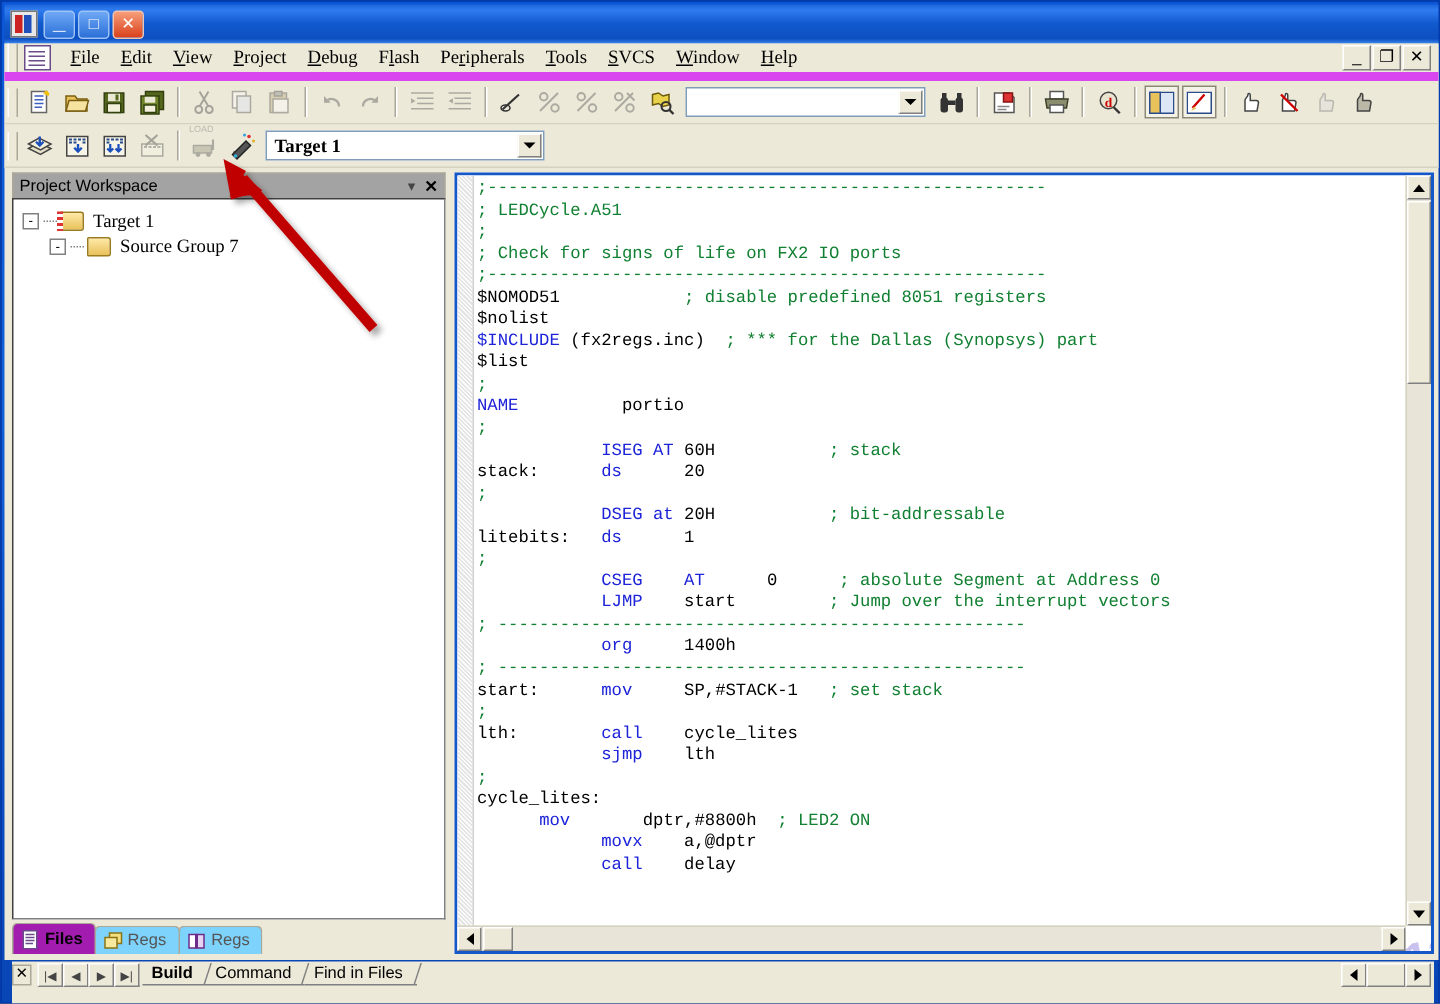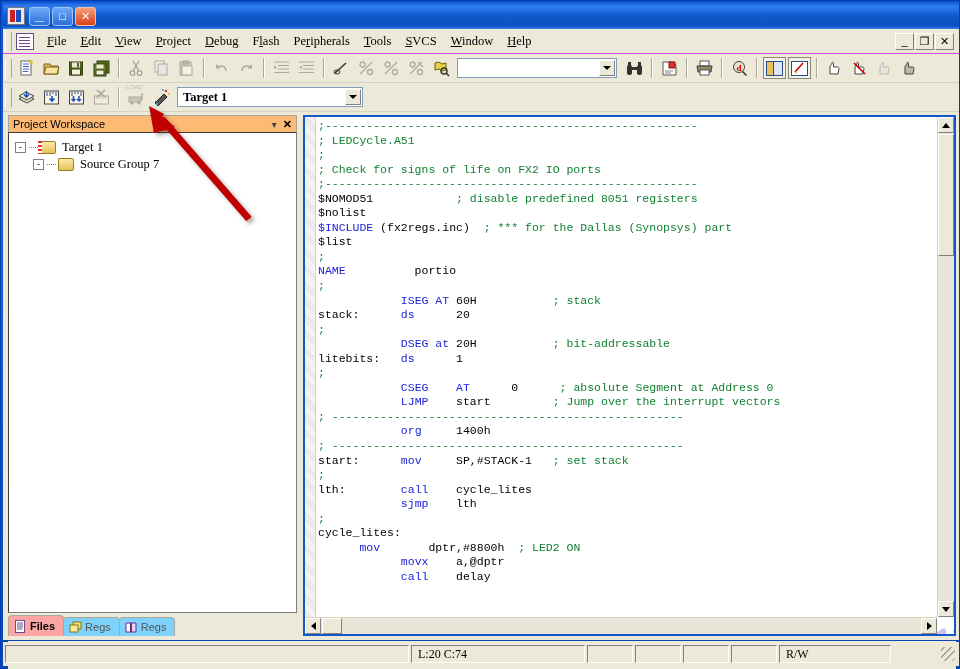--- a/index.html
+++ b/index.html
@@ -51,21 +51,21 @@
   .win-btn.min .g { line-height:13px; font-size:15px; font-weight:bold;}
   
   .client {
     position:absolute; left:2px; top:28px; width:956px; height:611px;
     background:#ece9d8;
   }
   
   .menubar {
     position:absolute; left:0; top:0; width:956px; height:25px;
     background:#ece9d8; display:flex; align-items:center;
-    border-bottom:1px solid #d946ef;
+    border-bottom:6px solid #d946ef;
   }
   .grip { width:7px; height:19px; margin-left:2px; margin-right:2px;
      border-left:1px solid #fff; border-right:1px solid #aca899; }
   .menu-doc-icon {
     width:18px; height:17px; margin-right:6px; margin-left:2px; position:relative;
     background:#fdfdfd; border:1px solid #6b4b8a;
   }
   .menu-doc-icon::before { content:''; position:absolute; left:2px; top:3px; width:11px; height:1px;
     background:#6b4b8a; box-shadow:0 3px 0 #6b4b8a,0 6px 0 #6b4b8a,0 9px 0 #6b4b8a; }
   .menu-item {
@@ -113,21 +113,21 @@
     content:''; border-left:4px solid transparent; border-right:4px solid transparent;
     border-top:4px solid #000;
   }
   
   .workspace {
     position:absolute; left:5px; top:86px; width:289px; height:521px;
     background:#ece9d8; display:flex; flex-direction:column;
   }
   .ws-title {
     height:17px; display:flex; align-items:center;
-    background:#fdba74; border:1px solid #aca899; border-bottom:none;
+    background:#a3a3a3; border:1px solid #aca899; border-bottom:none;
     padding-left:4px;
   }
   .ws-title .t { font-size:11px; color:#000; font-family:"Liberation Sans",sans-serif; flex:1 1 auto;}
   .ws-title .pin { font-size:10px; color:#444; margin-right:6px; }
   .ws-title .x { font-size:11px; font-weight:bold; color:#000; margin-right:4px; cursor:default;}
   .ws-tree {
     flex:1 1 auto; background:#fff;
     border:1px solid #808080; border-top-color:#404040; border-left-color:#404040;
     padding:6px 4px; overflow:hidden; position:relative;
   }
@@ -152,21 +152,21 @@
   .filei::after{content:'';position:absolute;left:3px;top:4px;width:7px;height:7px;
      background:#2b4ea8; clip-path:polygon(50% 100%,0 40%,30% 40%,30% 0,70% 0,70% 40%,100% 40%);}
   .tlabel { white-space:nowrap; color:#000; padding:0 2px;}
   .tlabel.sel { background:#f0eddd; }
   .ws-tabs { display:flex; height:21px; margin-top:2px; align-items:flex-end; }
   .ws-tab {
     display:flex; align-items:center; gap:3px; height:19px; padding:0 8px 0 5px;
     background:#7dd3fc; border:1px solid #aca899; border-bottom:none;
     border-radius:4px 4px 0 0; font-size:11px; color:#555; margin-right:-1px;
   }
-  .ws-tab.active { height:21px; color:#000; font-weight:bold; background:#fca5a5; z-index:2; }
+  .ws-tab.active { height:21px; color:#000; font-weight:bold; background:#a21caf; z-index:2; }
   .tabico { width:13px; height:13px; position:relative; flex:0 0 auto;}
   
   .editor {
     position:absolute; left:300px; top:86px; width:653px; height:521px;
     background:#fff; border:2px solid #1357c9;
   }
   .edit-inner { position:absolute; left:0; top:0; right:0; bottom:0; overflow:hidden; background:#fff;}
   .gutter {
     position:absolute; left:0; top:0; width:11px; bottom:16px;
     background:repeating-linear-gradient(45deg,#e4e4e4 0 1px,#fafafa 1px 2px);
@@ -628,30 +628,20 @@
             <span class="tri lf"></span>
           </div>
         <div class="sbtn" style="position:relative;width:26px;height:16px;"></div>
         <div class="sbtn" style="position:relative;width:17px;height:16px;">
             <span class="tri rt"></span>
           </div>
       </div>
     </div>
   </div>
 
-  <div class="statusbar">
-    <div class="sfield" style="width:404px;"></div>
-    <div class="sfield" style="width:174px;">L:20 C:74</div>
-    <div class="sfield" style="width:46px;"></div>
-    <div class="sfield" style="width:46px;"></div>
-    <div class="sfield" style="width:46px;"></div>
-    <div class="sfield" style="width:46px;"></div>
-    <div class="sfield" style="width:112px;">R/W</div>
-    <div class="grip-sz"></div>
-  </div>
 
   <svg class="arrow-svg" width="140" height="170" viewBox="0 0 140 170">
     <defs>
       <filter id="shdw" x="-30%" y="-30%" width="180%" height="180%">
         <feGaussianBlur in="SourceAlpha" stdDeviation="2"></feGaussianBlur>
         <feOffset dx="3" dy="3" result="o"></feOffset>
         <feComponentTransfer>
             <feFuncA type="linear" slope="0.35"></feFuncA>
           </feComponentTransfer>
         <feMerge>

